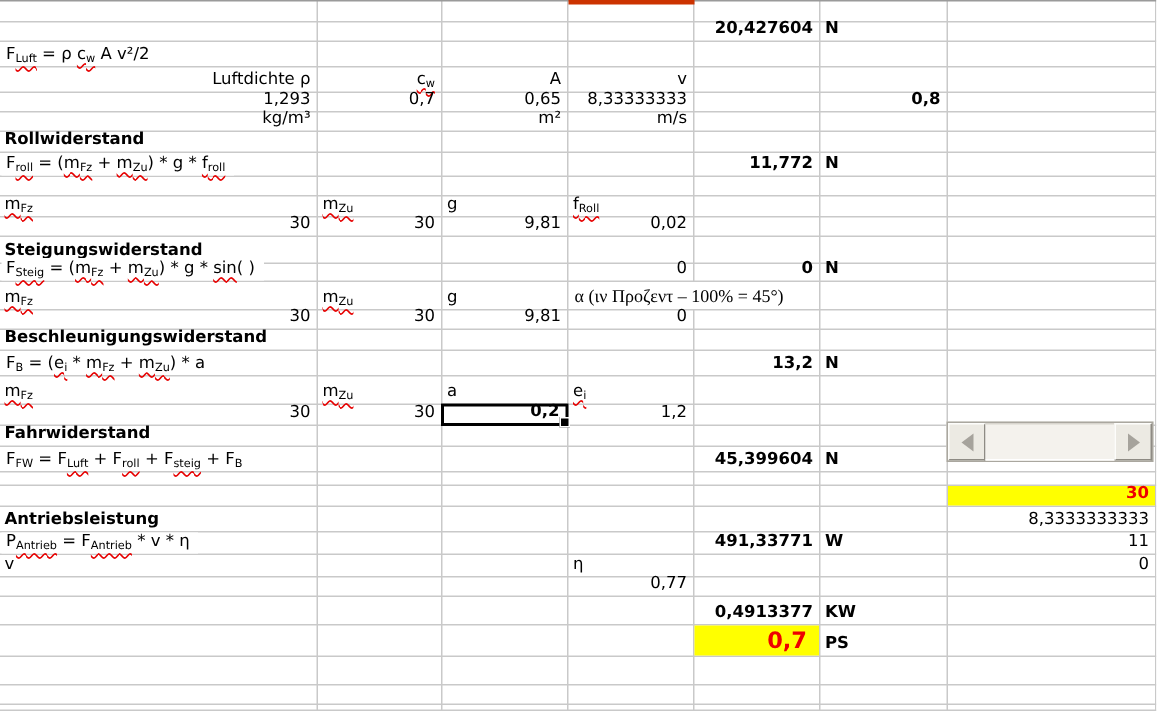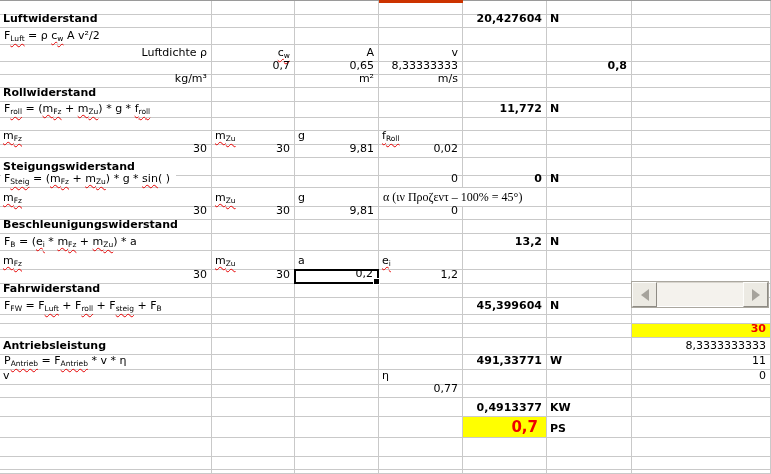--- a/index.html
+++ b/index.html
@@ -47,23 +47,20 @@
   </div>
 <div class="vline" style="left: 211px;"></div>
     <div class="vline" style="left: 294px;"></div>
     <div class="vline" style="left: 378px;"></div>
     <div class="vline" style="left: 462px;"></div>
     <div class="vline" style="left: 546px;"></div>
     <div class="vline" style="left: 631px;"></div>
     <div class="vline" style="left: 770px;"></div>
     <div class="row" style="top: 2px; height: 13px; border-bottom-color: rgb(201, 201, 201);"></div>
     <div class="row" style="top: 15px; height: 13px; border-bottom-color: rgb(201, 201, 201);">
-      <div class="cell b" style="left: 0px; width: 211px;">
-        <span>Luftwiderstand</span>
-      </div>
       <div class="cell ar b" style="left: 463px; width: 83px;">
         <span>20,427604</span>
       </div>
       <div class="cell b" style="left: 547px; width: 84px;">
         <span>N</span>
       </div>
     </div>
     <div class="row" style="top: 28px; height: 17px; border-bottom-color: rgb(201, 201, 201);">
       <div class="cell ovr" style="left: 1px;">
         <span><span>F</span><sub class="sq">Luft</sub><span> = ρ </span><span class="sq">c</span><sub class="sq">w</sub><span> A v²/2</span></span>
@@ -77,20 +74,23 @@
         <span><span class="sq">c</span><sub class="sq">w</sub></span>
       </div>
       <div class="cell ar" style="left: 295px; width: 83px;">
         <span>A</span>
       </div>
       <div class="cell ar" style="left: 379px; width: 83px;">
         <span>v</span>
       </div>
     </div>
     <div class="row" style="top: 62px; height: 13px; border-bottom-color: rgb(201, 201, 201);">
+      <div class="cell ar" style="left: 0px; width: 211px;">
+        <span>1,293</span>
+      </div>
       <div class="cell ar" style="left: 212px; width: 82px;">
         <span>0,7</span>
       </div>
       <div class="cell ar" style="left: 295px; width: 83px;">
         <span>0,65</span>
       </div>
       <div class="cell ar" style="left: 379px; width: 83px;">
         <span>8,33333333</span>
       </div>
       <div class="cell ar b" style="left: 547px; width: 84px;">
@@ -230,21 +230,21 @@
         <span><span class="sq">e</span><sub class="sq">i</sub></span>
       </div>
     </div>
     <div class="row" style="top: 270px; height: 14px; border-bottom-color: rgb(201, 201, 201);">
       <div class="cell ar" style="left: 0px; width: 211px;">
         <span>30</span>
       </div>
       <div class="cell ar" style="left: 212px; width: 82px;">
         <span>30</span>
       </div>
-      <div class="cell ar sel" style="left: 294px; width: 85px; top: -1px; bottom: -1px;">
+      <div class="cell ar sel" style="left: 294px; width: 85px; top: -1px; bottom: -1px; font-weight: bold;">
         <span>0,2</span>
         <div class="handle"></div>
       </div>
       <div class="cell ar" style="left: 379px; width: 83px;">
         <span>1,2</span>
       </div>
     </div>
     <div class="row" style="top: 284px; height: 14px; border-bottom-color: rgb(201, 201, 201);">
       <div class="cell b" style="left: 0px; width: 211px;">
         <span>Fahrwiderstand</span>

